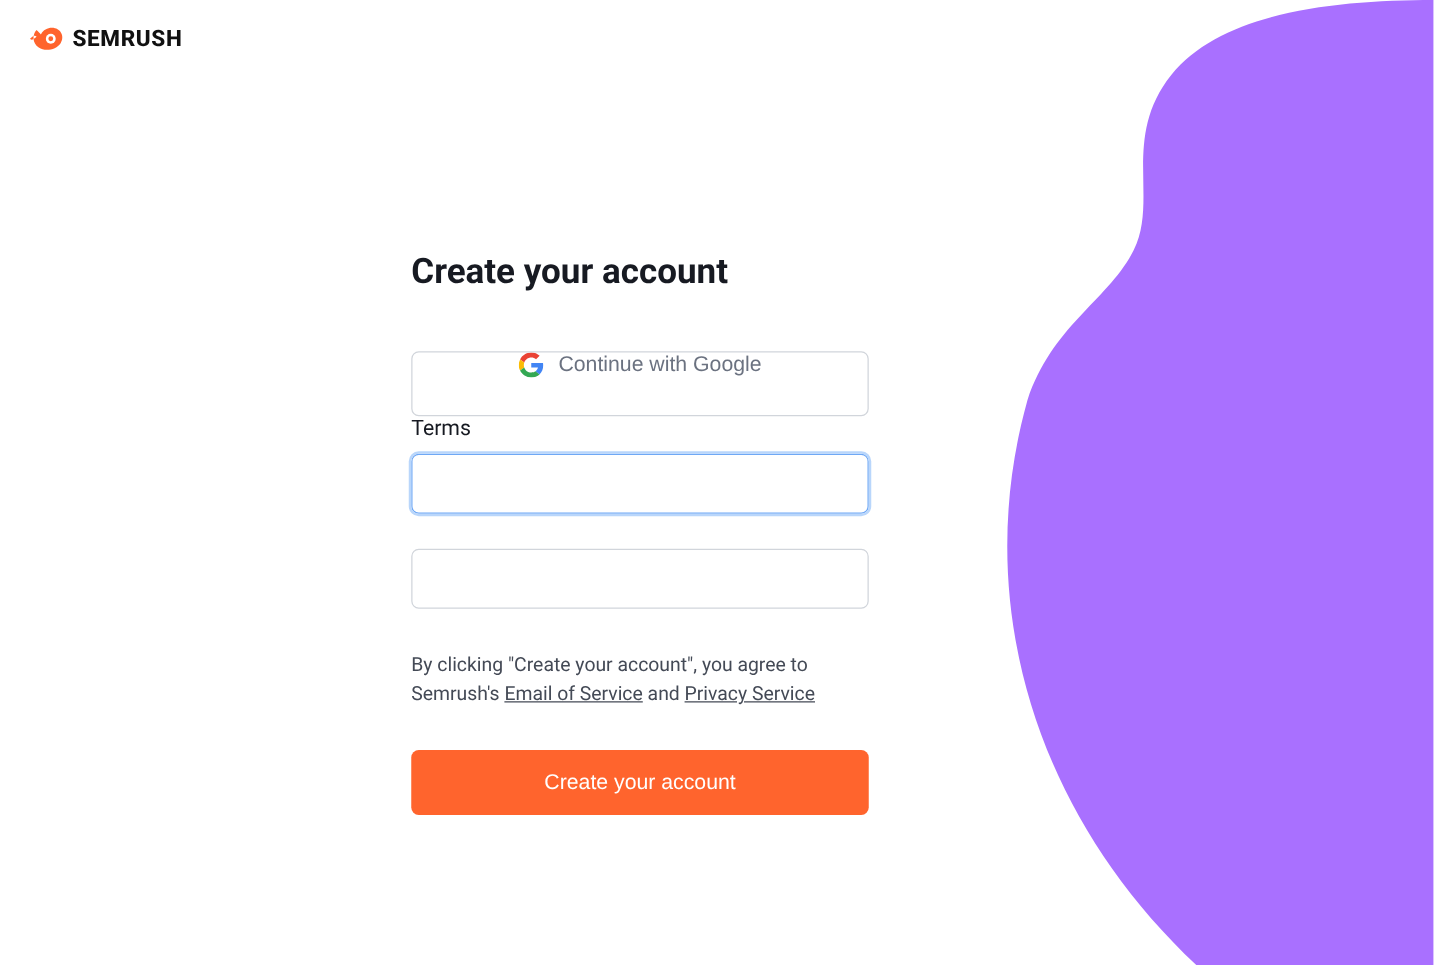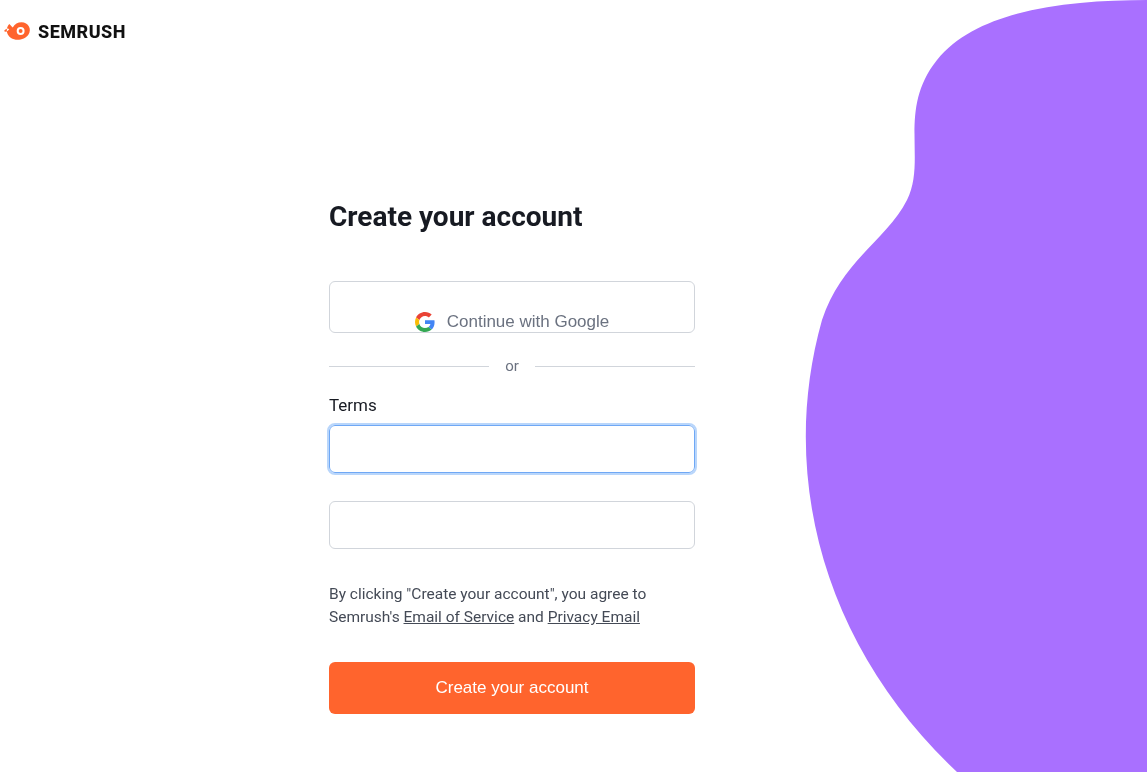--- a/index.html
+++ b/index.html
@@ -15,21 +15,21 @@
       position: absolute;
       top: 0;
       right: 0;
       width: 380px;
       height: 772px;
       z-index: 0;
     }
     .logo-wrap {
       position: absolute;
       top: 20px;
-      left: 4px;
+      left: 24px;
       display: flex;
       align-items: center;
       gap: 6px;
     }
     .logo-icon {
       width: 28px;
       height: 22px;
     }
     .logo-text {
       font-size: 18px;
@@ -50,21 +50,21 @@
       color: #171a22;
       margin-bottom: 48px;
     }
     .google-btn {
       width: 100%;
       height: 52px;
       background: #fff;
       border: 1px solid #d1d5db;
       border-radius: 6px;
       display: flex;
-      align-items: flex-end;
+      align-items: flex-start;
       justify-content: center;
       gap: 12px;
       font-size: 17px;
       color: #6b7280;
       cursor: pointer;
     }
     .google-icon {
       width: 20px;
       height: 20px;
     }
@@ -150,31 +150,26 @@
   <button class="google-btn">
     <svg class="google-icon" viewBox="0 0 48 48">
       <path fill="#EA4335" d="M24 9.5c3.54 0 6.71 1.22 9.21 3.6l6.85-6.85C35.9 2.38 30.47 0 24 0 14.62 0 6.51 5.38 2.56 13.22l7.98 6.19C12.43 13.72 17.74 9.5 24 9.5z"></path>
       <path fill="#4285F4" d="M46.98 24.55c0-1.57-.15-3.09-.38-4.55H24v9.02h12.94c-.58 2.96-2.26 5.48-4.78 7.18l7.73 6c4.51-4.18 7.09-10.36 7.09-17.65z"></path>
       <path fill="#FBBC05" d="M10.53 28.59c-.48-1.45-.76-2.99-.76-4.59s.27-3.14.76-4.59l-7.98-6.19C.92 16.46 0 20.12 0 24c0 3.88.92 7.54 2.56 10.78l7.97-6.19z"></path>
       <path fill="#34A853" d="M24 48c6.48 0 11.93-2.13 15.89-5.81l-7.73-6c-2.15 1.45-4.92 2.3-8.16 2.3-6.26 0-11.57-4.22-13.47-9.91l-7.98 6.19C6.51 42.62 14.62 48 24 48z"></path>
     </svg>
     <span>Continue with Google</span>
   </button>
 
-  <div class="divider">
-    <span class="divider-line"></span>
-    <span class="divider-text">or</span>
-    <span class="divider-line"></span>
-  </div>
 
   <label class="field-label">Terms</label>
   <input type="text" class="input-field focused" value="" style="">
 
   <input type="password" class="input-field" value="" style="">
 
   <p class="terms-text">
-    <span>By clicking "Create your account", you agree to Semrush's </span><a class="terms-link">Email of Service</a><span> and </span><a class="terms-link">Privacy Email</a>
+    <span>By clicking "Create your account", you agree to Semrush's </span><a class="terms-link">Email of Service</a><span> and </span><a class="terms-link">Privacy Service</a>
   </p>
 
   <button class="submit-btn">Create your account</button>
 
   
 </div>
 
 </body></html>

